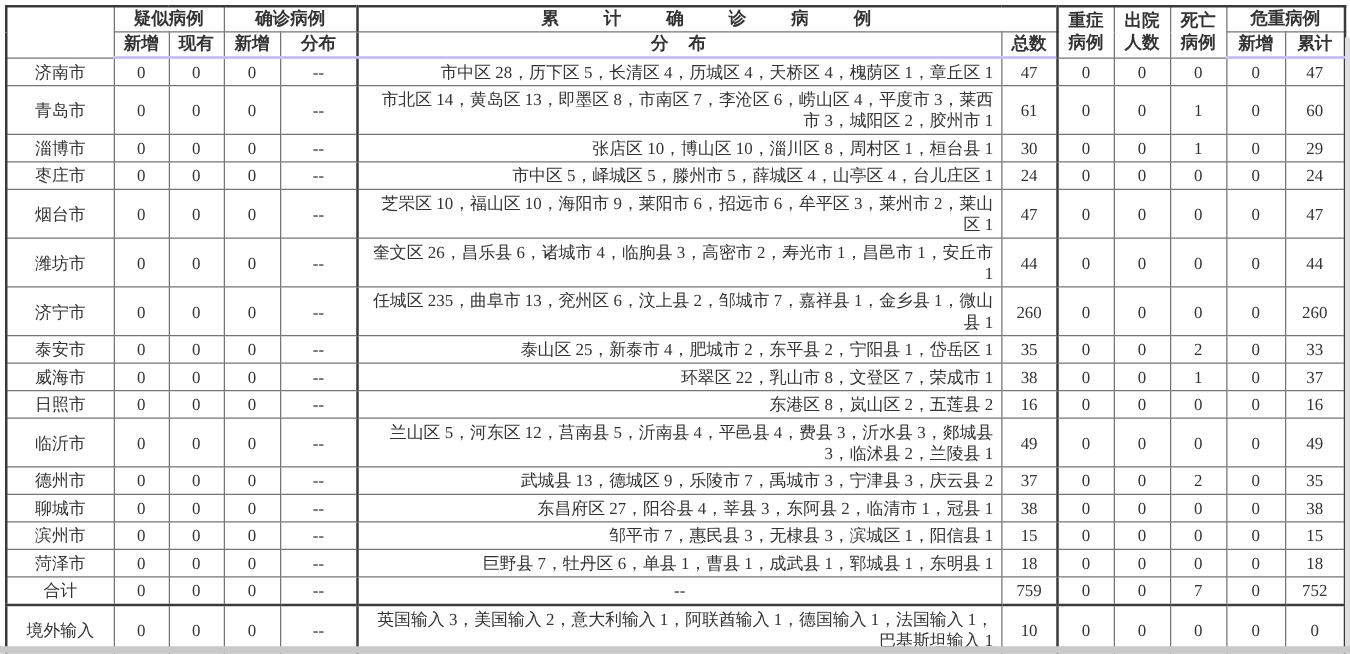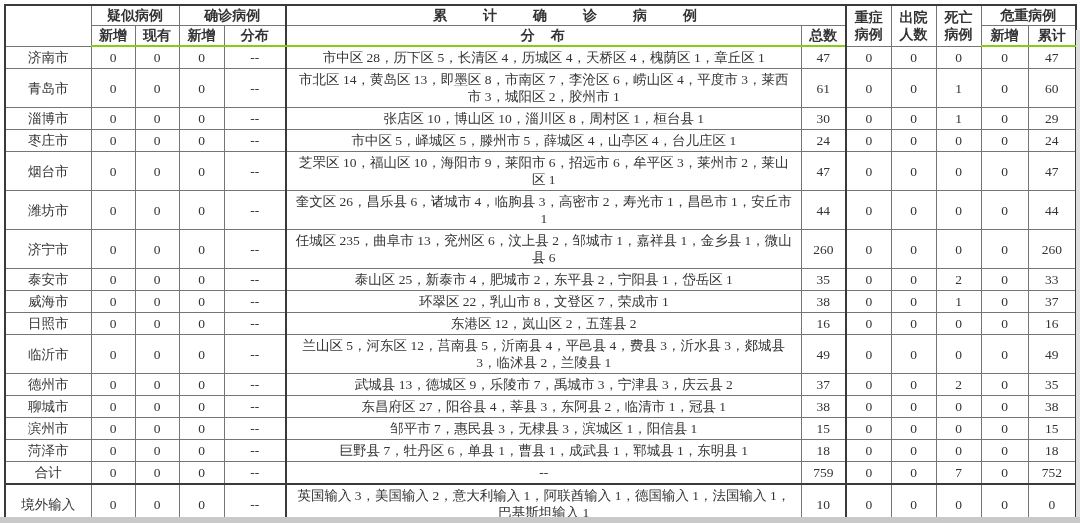--- a/index.html
+++ b/index.html
@@ -7,23 +7,23 @@
   .page { position:relative; width:1080px; height:523px; background:#ffffff; overflow:hidden; }
   .bottom-strip { position:absolute; left:0; bottom:0; width:1080px; height:6px; background:#c9c9c9; }
   .right-strip { position:absolute; right:0; top:30px; width:4px; height:493px; background:#dedede; }
 
   table.covid { border-collapse:collapse; table-layout:fixed; width:1071px;
     margin:4px 0 0 4px; color:#333; border:2px solid #3a3a3a; }
   th, td { border:1px solid #757575; text-align:center; vertical-align:middle;
     font-size:13.5px; padding:1px 2px; line-height:17px; }
   thead th { font-weight:bold; font-size:14px; }
   thead tr.h1 th { height:18px; }
-  thead tr.h2 th { height:20px; border-bottom:2px solid #84cc16; }
+  thead tr.h2 th { height:20px; border-bottom:2px solid #c4b5fd; }
   td { height:22px; }
-  td.dist { text-align:center; padding:2px 6px; }
+  td.dist { text-align:right; padding:2px 6px; }
   .thickL { border-left:2px solid #3a3a3a;margin-top:21px; }
   .spread6 { letter-spacing:36px; padding-left:36px; }
   .spread2 { letter-spacing:16px; padding-left:16px; }
   tr.import-row td { border-top:2px solid #3a3a3a; }
   tr.total-row td.city { font-weight:normal; }
   td.center-dash { text-align:center; }
 </style>
 </head>
 <body>
 
@@ -149,21 +149,21 @@
     <td>0</td>
     <td>0</td>
     <td>44</td>
   </tr>
         <tr>
     <td class="city">济宁市</td>
     <td>0</td>
     <td>0</td>
     <td>0</td>
     <td>--</td>
-    <td class="dist thickL">任城区 235，曲阜市 13，兖州区 6，汶上县 2，邹城市 1，嘉祥县 1，金乡县 1，微山县 6</td>
+    <td class="dist thickL">任城区 235，曲阜市 13，兖州区 6，汶上县 2，邹城市 7，嘉祥县 1，金乡县 1，微山县 1</td>
     <td>260</td>
     <td class="thickL">0</td>
     <td>0</td>
     <td>0</td>
     <td>0</td>
     <td>260</td>
   </tr>
         <tr>
     <td class="city">泰安市</td>
     <td>0</td>
@@ -191,21 +191,21 @@
     <td>1</td>
     <td>0</td>
     <td>37</td>
   </tr>
         <tr>
     <td class="city">日照市</td>
     <td>0</td>
     <td>0</td>
     <td>0</td>
     <td>--</td>
-    <td class="dist thickL">东港区 12，岚山区 2，五莲县 2</td>
+    <td class="dist thickL">东港区 8，岚山区 2，五莲县 2</td>
     <td>16</td>
     <td class="thickL">0</td>
     <td>0</td>
     <td>0</td>
     <td>0</td>
     <td>16</td>
   </tr>
         <tr>
     <td class="city">临沂市</td>
     <td>0</td>

